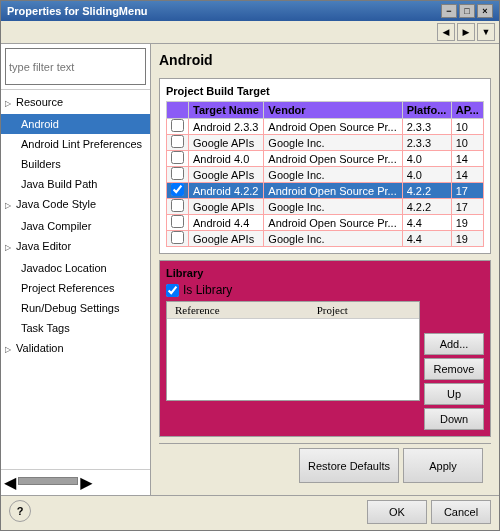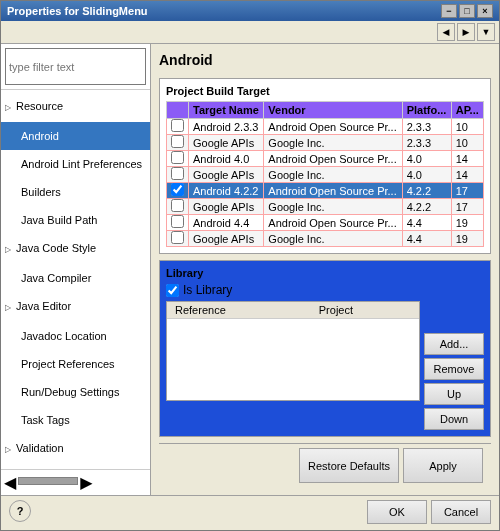--- a/index.html
+++ b/index.html
@@ -81,21 +81,21 @@
     .sidebar-tree {
       flex: 1;
       overflow-y: auto;
       padding: 2px 0;
     }
 
     .tree-item {
       padding: 2px 4px 2px 12px;
       cursor: pointer;
       font-size: 11px;
-      line-height: 24px;
+      line-height: 16px;
       white-space: nowrap;
     }
 
     .tree-item.selected {
       background: #3476c0;
       color: white;
     }
 
     .tree-item.has-child {
       padding-left: 4px;
@@ -176,21 +176,21 @@
       color: white;
     }
 
     .checkbox-cell {
       width: 16px;
       text-align: center;
     }
 
     .library-section {
       border: 1px solid #a0a0a0;
-      background: #1d4ed8;
+      background: #be185d;
       padding: 6px;
       flex: 1;
     }
 
     .library-header {
       display: flex;
       align-items: center;
       gap: 4px;
       margin-bottom: 4px;
     }
@@ -198,20 +198,21 @@
     .library-content {
       display: flex;
       gap: 4px;
     }
 
     .lib-table-area {
       flex: 1;
       border: 1px solid #a0a0a0;
       background: white;
       height: 100px;
+      font-family: Liberation Serif, serif;
     }
 
     .lib-table {
       width: 100%;
       border-collapse: collapse;
       font-size: 11px;
     }
 
     .lib-table th {
       background: #e8e4d8;

